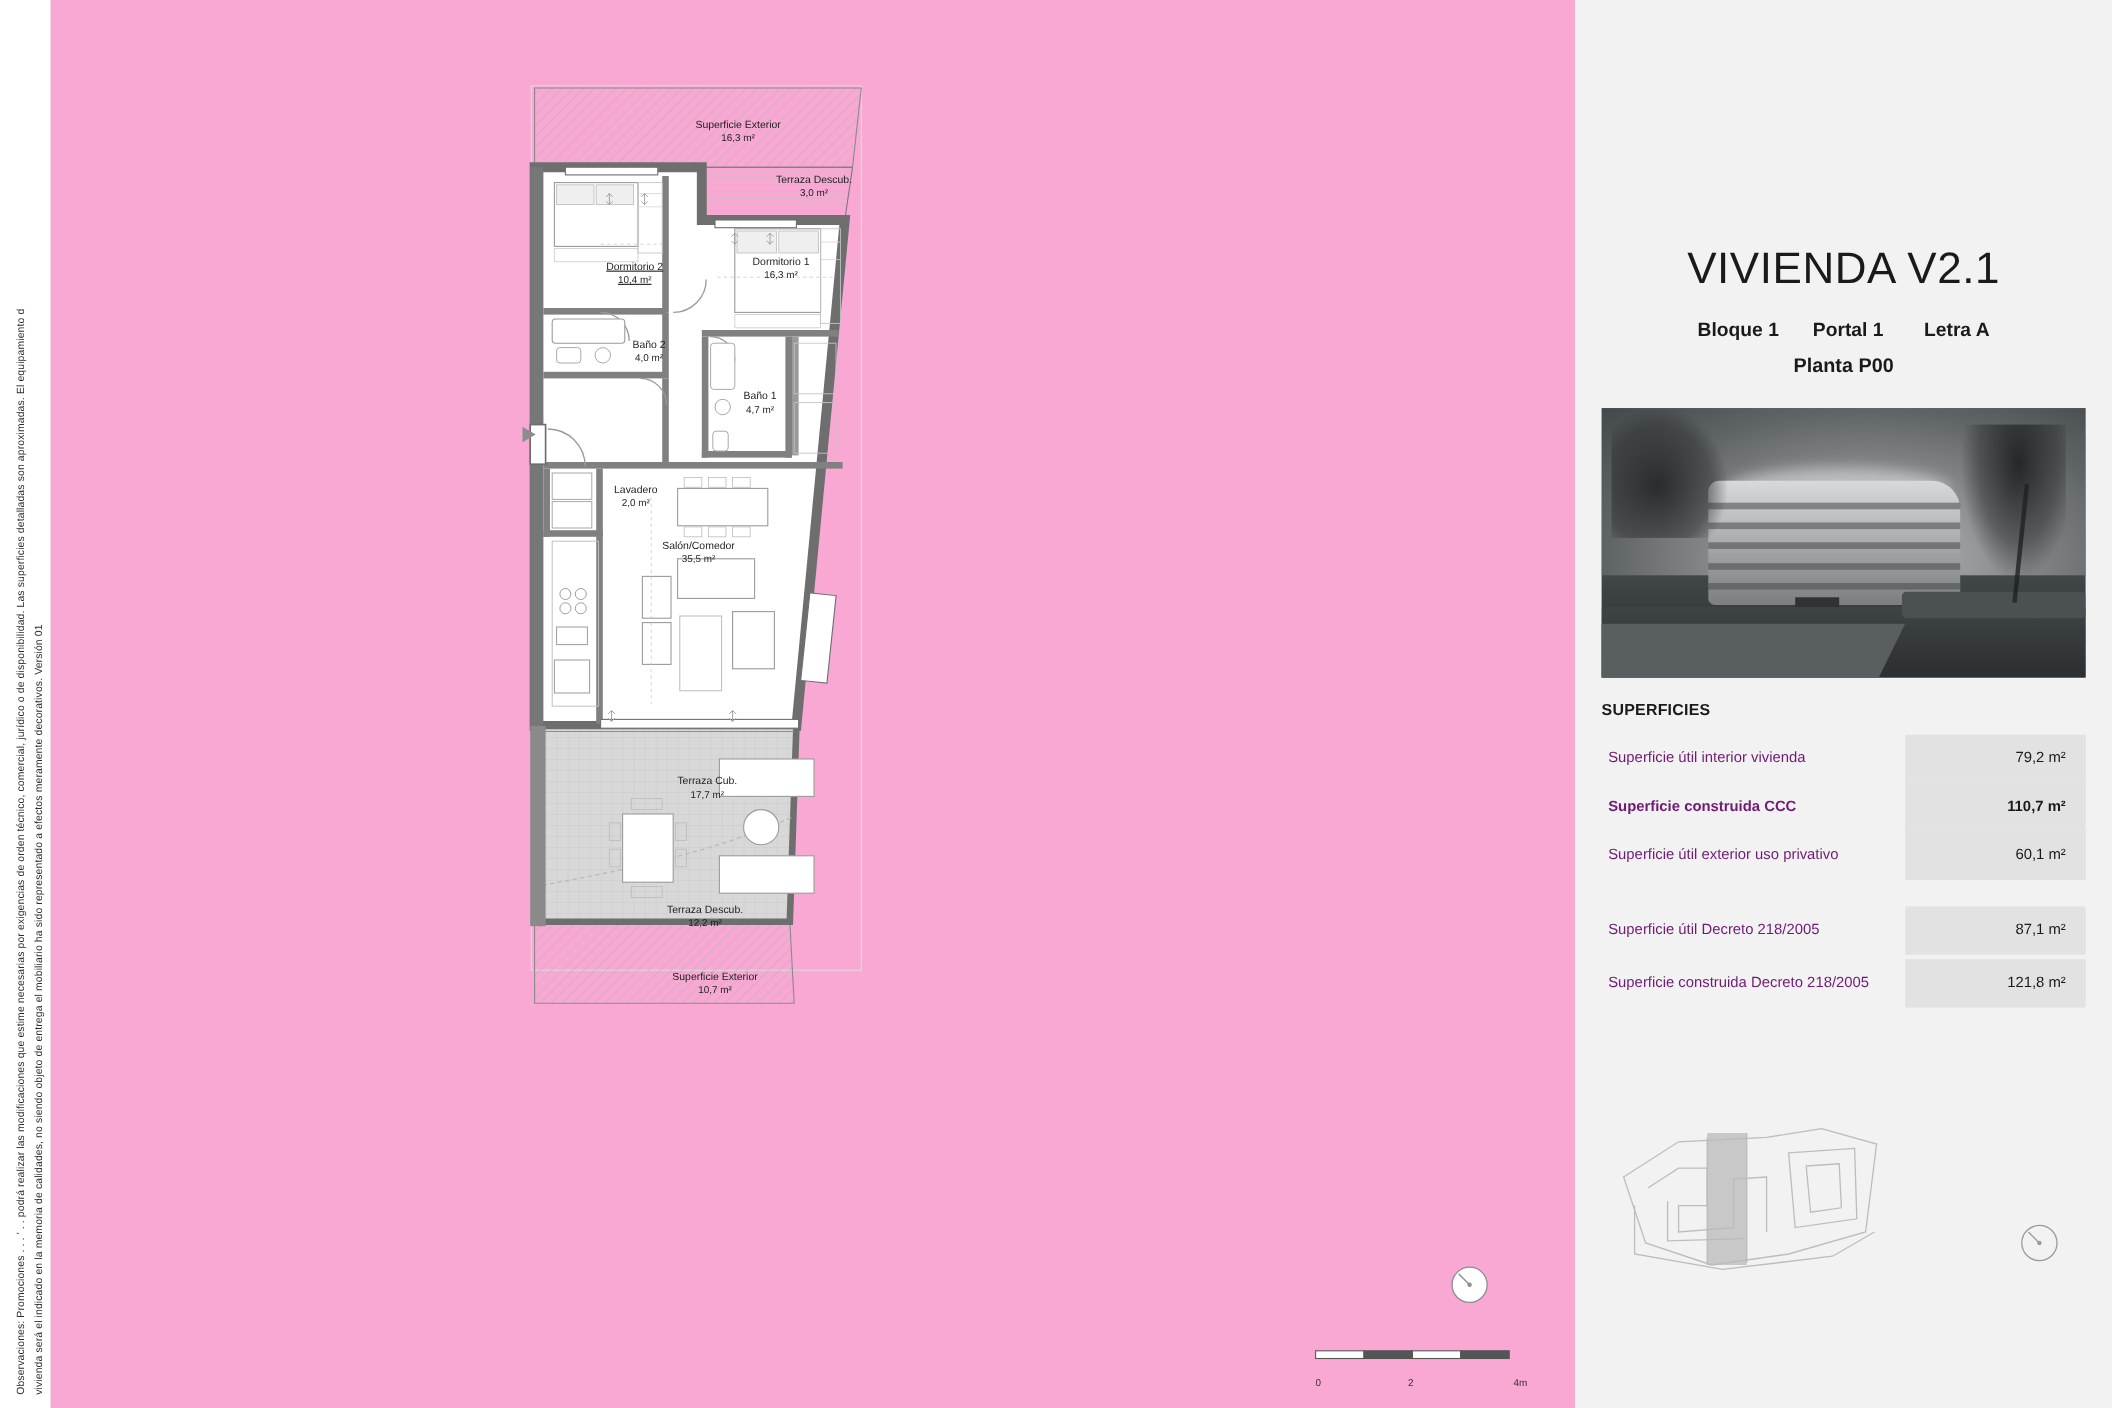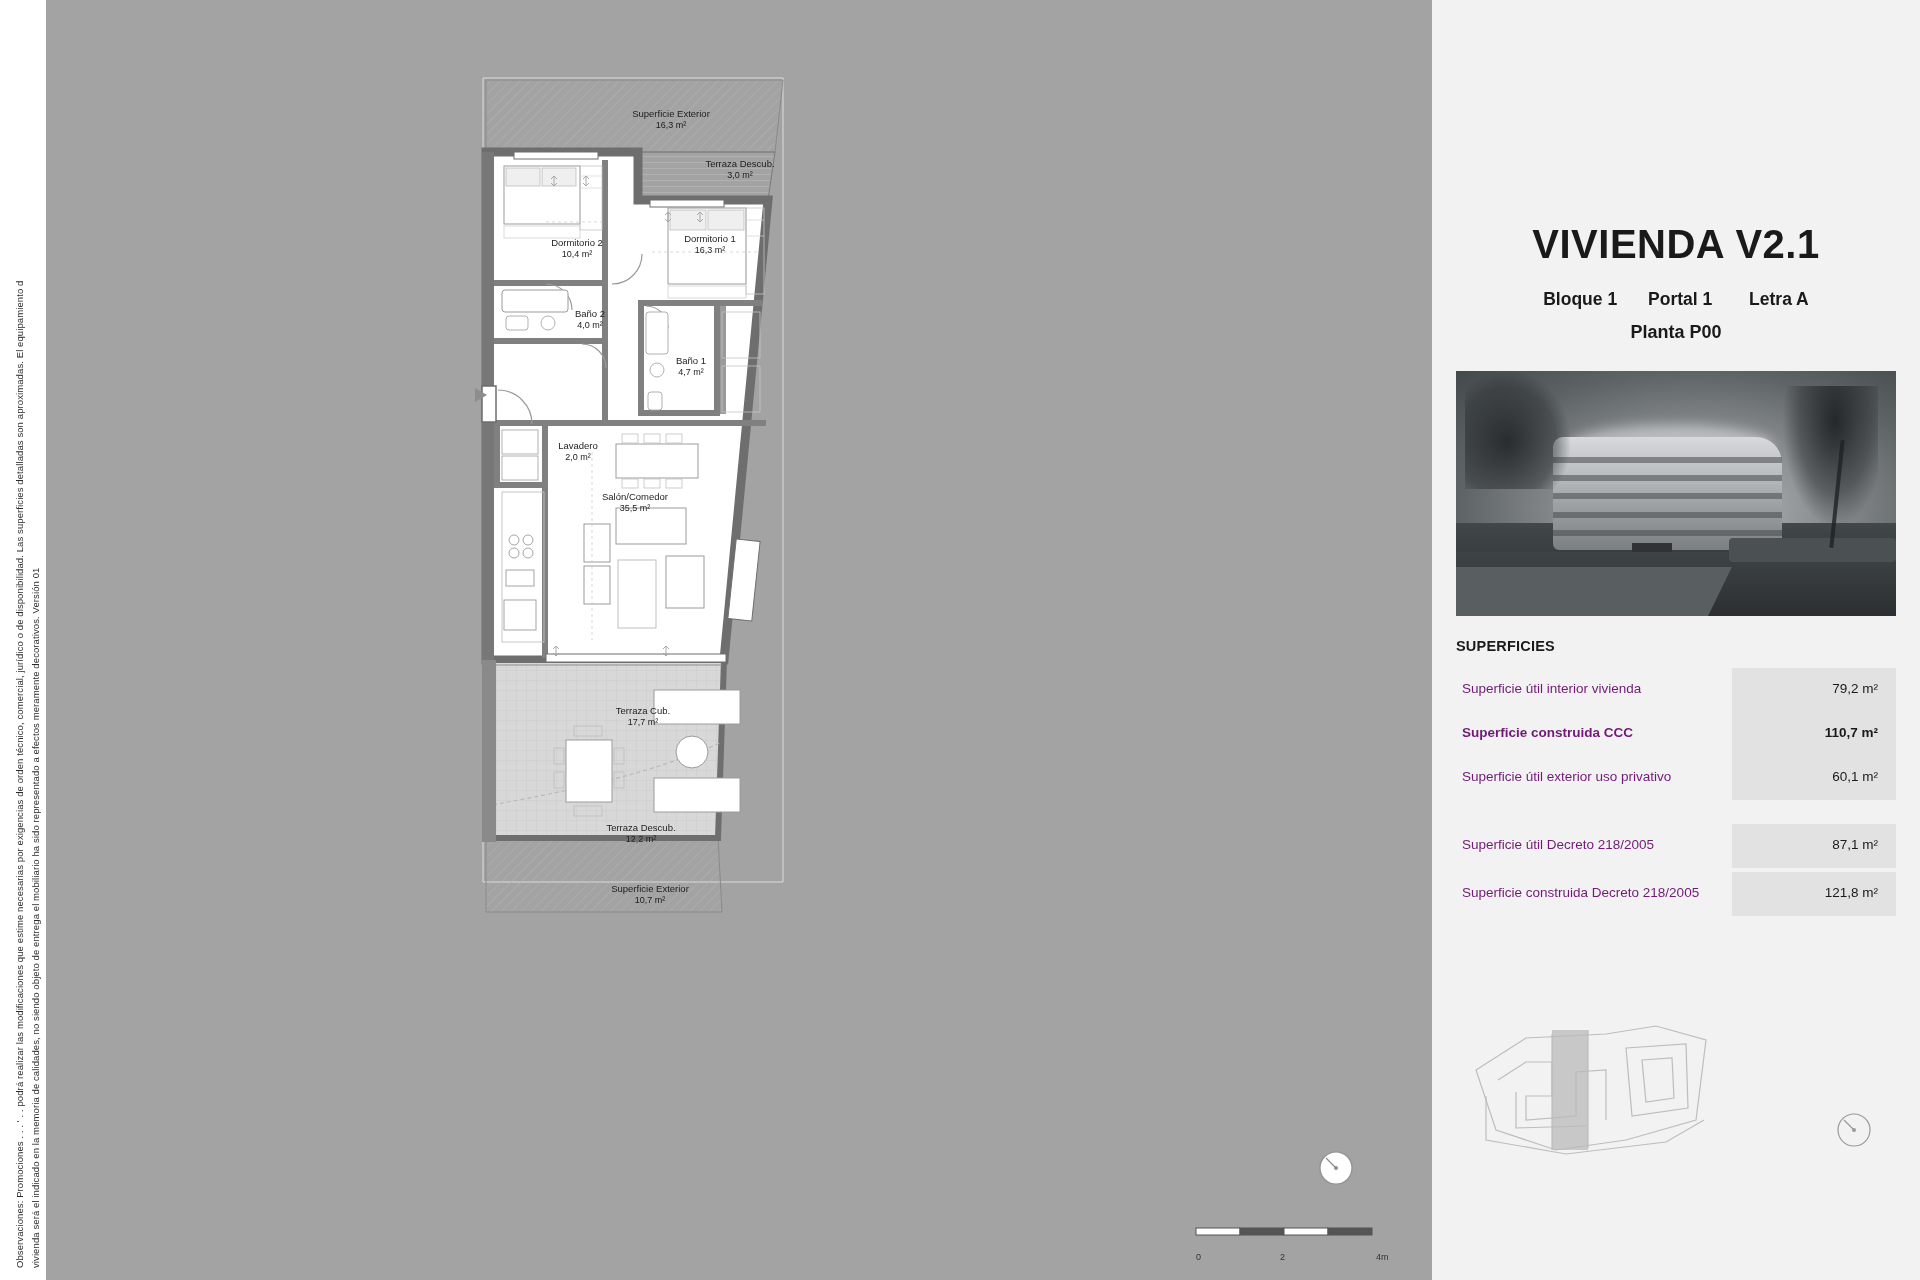--- a/index.html
+++ b/index.html
@@ -34,21 +34,21 @@
     letter-spacing: 0.1px;
   }
   .vt-1 { left: 14px; top: 1268px; }
   .vt-2 { left: 30px; top: 1268px; }
 
   
   .plan-area {
     position: absolute;
     left: 46px; top: 0;
     width: 1386px; height: 1280px;
-    background: #a3a3a3;
+    background: #f9a8d4;
   }
 
   .plan-svg { position: absolute; left: 0; top: 0; }
 
   .plan-label {
     position: absolute;
     text-align: center;
     font-size: 9.5px;
     color: #1d1d1d;
     line-height: 1.25;
@@ -70,21 +70,21 @@
     left: 1432px; top: 0;
     width: 488px; height: 1280px;
     background: #f2f2f2;
   }
   .rp-inner { position: absolute; left: 24px; top: 0; width: 440px; }
 
   .viv-title {
     margin-top: 222px;
     text-align: center;
     font-size: 40px;
-    font-weight: bold;
+    font-weight: normal;
     letter-spacing: 0.5px;
     color: #1a1a1a;
   }
   .viv-sub {
     margin-top: 22px;
     text-align: center;
     font-size: 17.5px;
     font-weight: bold;
     color: #1a1a1a;
   }
@@ -380,21 +380,21 @@
     </svg>
 
     <div class="plan-label" style="left:495px; top:108px; width:260px;">
       <span>Superficie Exterior</span>
       <span class="sz">16,3 m²</span>
     </div>
     <div class="plan-label" style="left:614px; top:158px; width:160px;">
       <span>Terraza Descub.</span>
       <span class="sz">3,0 m²</span>
     </div>
-    <div class="plan-label" style="left:451px; top:237px; width:160px;">
+    <div class="plan-label" style="left:451px; top:237px; width:160px;text-decoration:underline;">
       <span>Dormitorio 2</span>
       <span class="sz">10,4 m²</span>
     </div>
     <div class="plan-label" style="left:584px; top:233px; width:160px;">
       <span>Dormitorio 1</span>
       <span class="sz">16,3 m²</span>
     </div>
     <div class="plan-label" style="left:464px; top:308px; width:160px;">
       <span>Baño 2</span>
       <span class="sz">4,0 m²</span>

